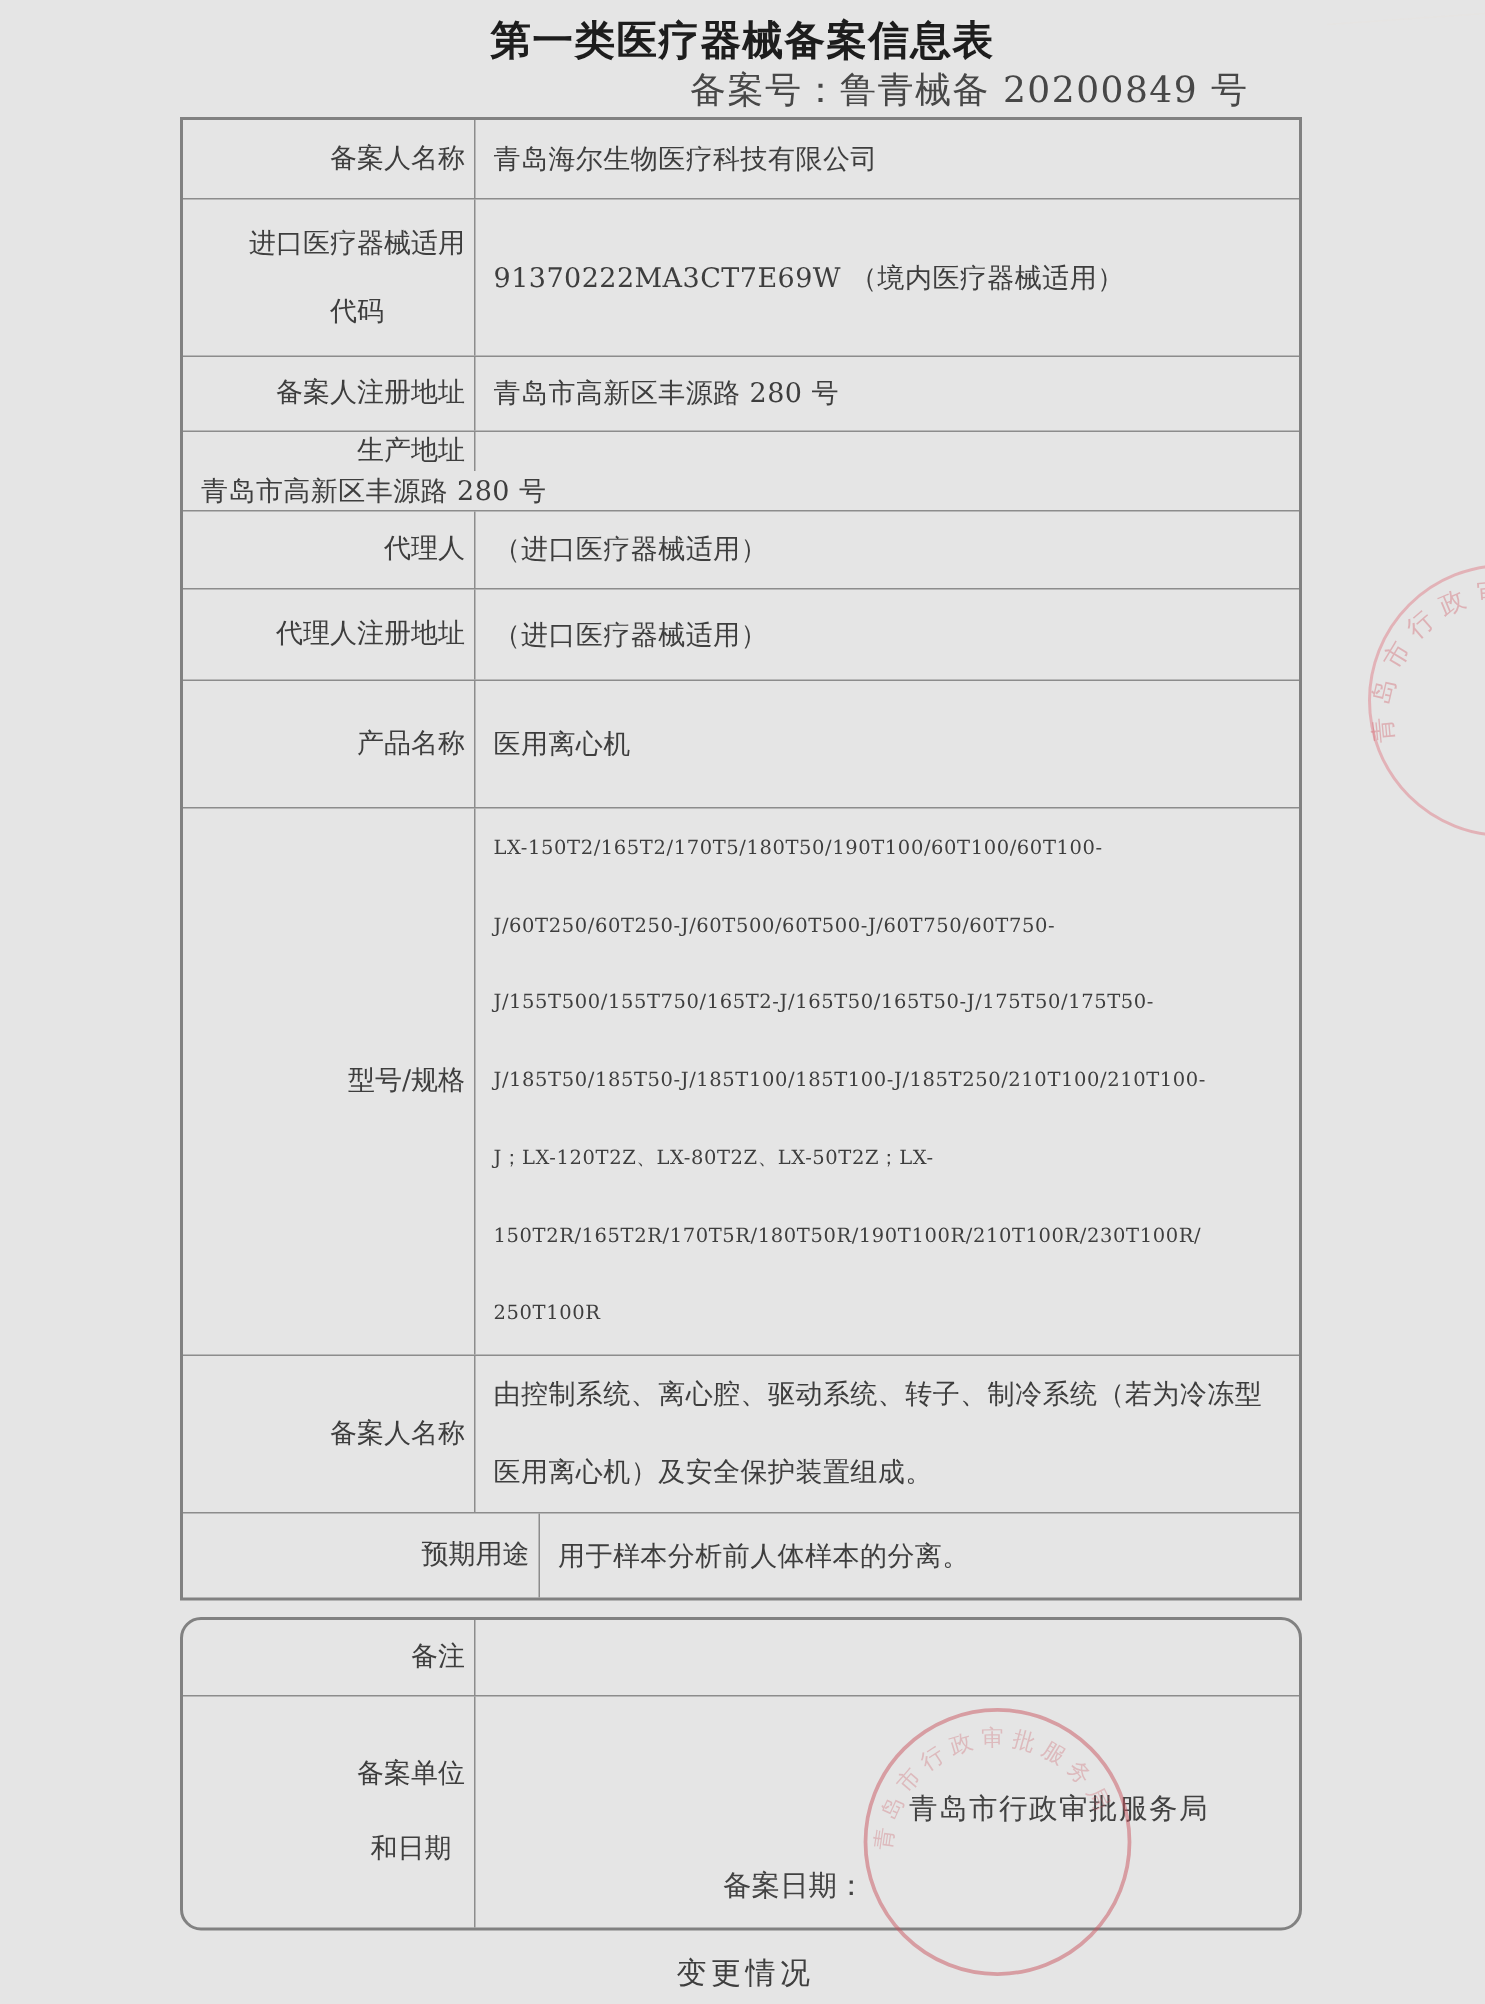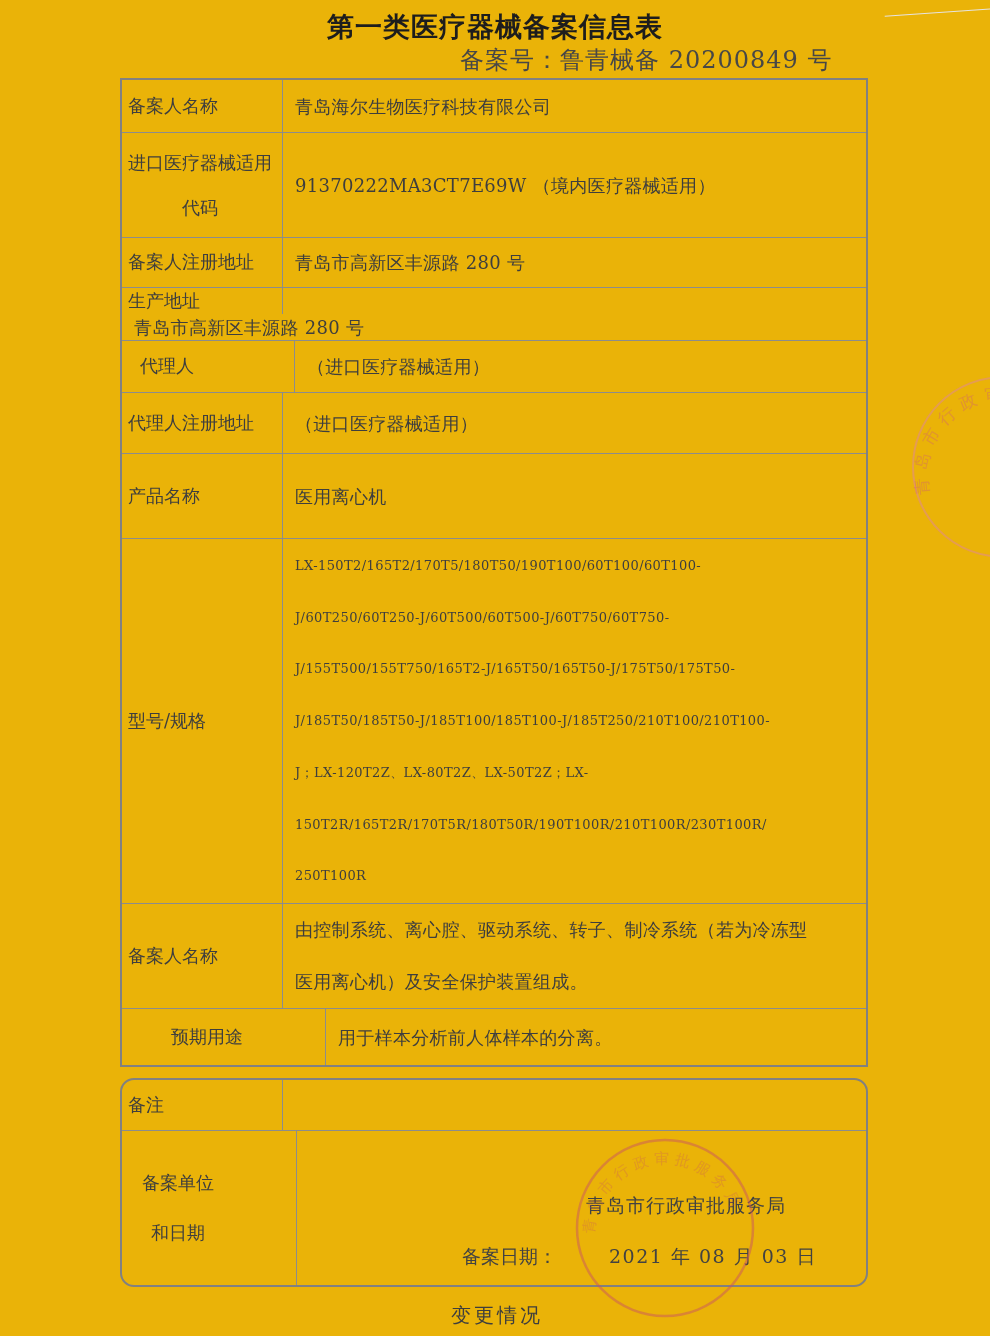--- a/index.html
+++ b/index.html
@@ -1,18 +1,18 @@
 <!DOCTYPE html>
 <html><head>
 <meta charset="utf-8">
 <style>
   html,body { margin:0; padding:0; background:#ffffff; }
   .page {
     position:relative; width:990px; height:1336px; margin:0 auto;
-    background:#eab308; overflow:hidden;
+    background:#e5e5e5; overflow:hidden;
     font-family:"DejaVu Serif","Liberation Serif",serif;
     color:#3e3e3e;
   }
   .doc-title {
     position:absolute; top:9px; left:0; width:990px; text-align:center;
     font-family:"DejaVu Sans","Liberation Sans",sans-serif;
     font-size:27px; font-weight:bold; color:#1d1d1d; letter-spacing:1px;
   }
   .filing-no {
     position:absolute; top:44px; left:460px;
@@ -22,39 +22,39 @@
   .tbl {
     position:absolute; left:120px; width:748px; box-sizing:border-box;
     border:2px solid #818181; background:transparent;
   }
   .tbl1 { top:78px;  height:989px; }
   .tbl2 { top:1078px; height:209px;border-radius:14px; }
   .trow { display:flex; box-sizing:border-box; border-bottom:1px solid #8c8c8c; }
   .trow:last-child { border-bottom:none; }
   .lcell {
     width:161px; box-sizing:border-box; border-right:1px solid #8c8c8c;
-    display:flex; align-items:center; justify-content:flex-start;
-    padding:0 6px; text-align:center;
+    display:flex; align-items:center; justify-content:flex-end;
+    padding:0 6px; text-align:center;margin-left:34px;
   }
   .vcell {
     flex:1; box-sizing:border-box; display:flex; align-items:center;
     padding-left:12px; padding-right:8px;
   }
   .ltext { white-space:pre-line; font-size:18px; line-height:1.45; color:#3e3e3e; }
   .vtext { white-space:pre-line; font-size:18px; line-height:1.5;  color:#3e3e3e; letter-spacing:0.3px; }
   .ltext.two-line   { line-height:45px; }
   .ltext.unit-label { line-height:50px; }
   .vtext.model { font-size:13px; line-height:51.8px; letter-spacing:0.4px; }
   .vtext.desc  { line-height:52px; }
   
   .r0 { height:53px; }  .r1 { height:105px; } .r2 { height:50px; }
-  .r3 { height:53px;flex-direction:column; }  .r4 { height:52px;padding-left:12px; }  .r5 { height:61px; }
+  .r3 { height:53px;flex-direction:column; }  .r4 { height:52px; }  .r5 { height:61px; }
   .r6 { height:85px; }  .r7 { height:365px; } .r8 { height:105px; }
   .r9 { height:56px;padding-left:43px; }
-  .t2r0 { height:51px; } .t2r1 { height:154px;padding-left:14px; }
+  .t2r0 { height:51px; } .t2r1 { height:154px; }
   
   .unit-cell { position:relative; }
   .authority  { position:absolute; left:289px; top:62px;  font-size:19px; letter-spacing:1px; color:#424242; }
   .date-label { position:absolute; left:165px; top:113px; font-size:19px; color:#424242; }
   .date-value { position:absolute; left:312px; top:113px; font-size:19px; letter-spacing:1.5px; color:#424242; }
   .change-label {
     position:absolute; left:451px; top:1302px;
     font-size:20px; letter-spacing:3px; color:#3e3e3e;
   }
   
@@ -198,21 +198,20 @@
     </div>
 
     <div class="trow t2r1">
       <div class="lcell">
           <span class="ltext unit-label">备案单位
 和日期</span>
         </div>
       <div class="vcell unit-cell">
         <span class="authority">青岛市行政审批服务局</span>
         <span class="date-label">备案日期：</span>
-        <span class="date-value">2021 年 08 月 03 日</span>
       </div>
     </div>
 
   </div>
 
   <div class="change-label">变更情况</div>
 
   <svg class="seal seal-bottom" width="190" height="190" viewBox="0 0 190 190" aria-hidden="true">
     <defs>
       <path id="sealArcB" d="M 27,122 A 71,71 0 1 1 163,122" fill="none"></path>

